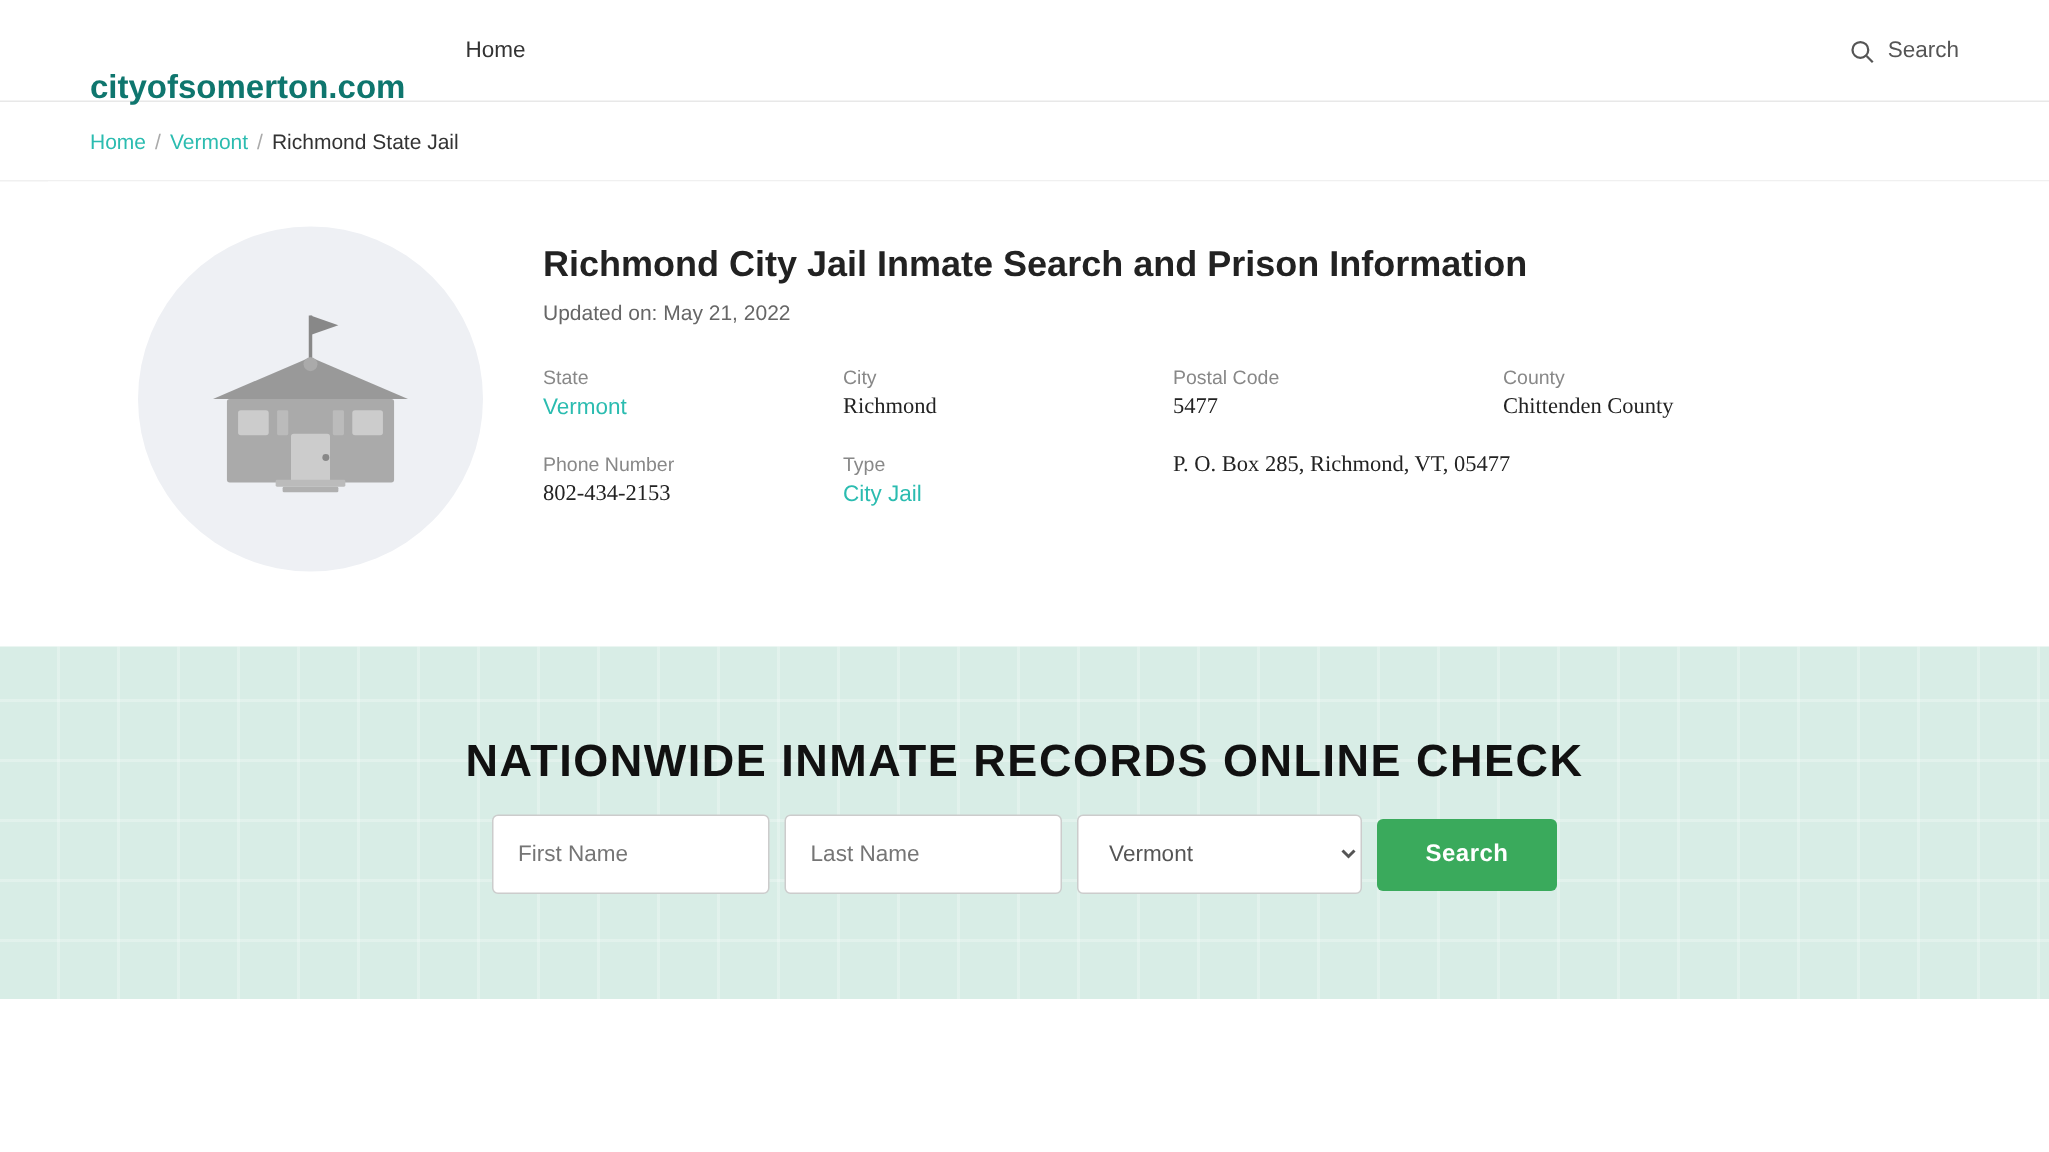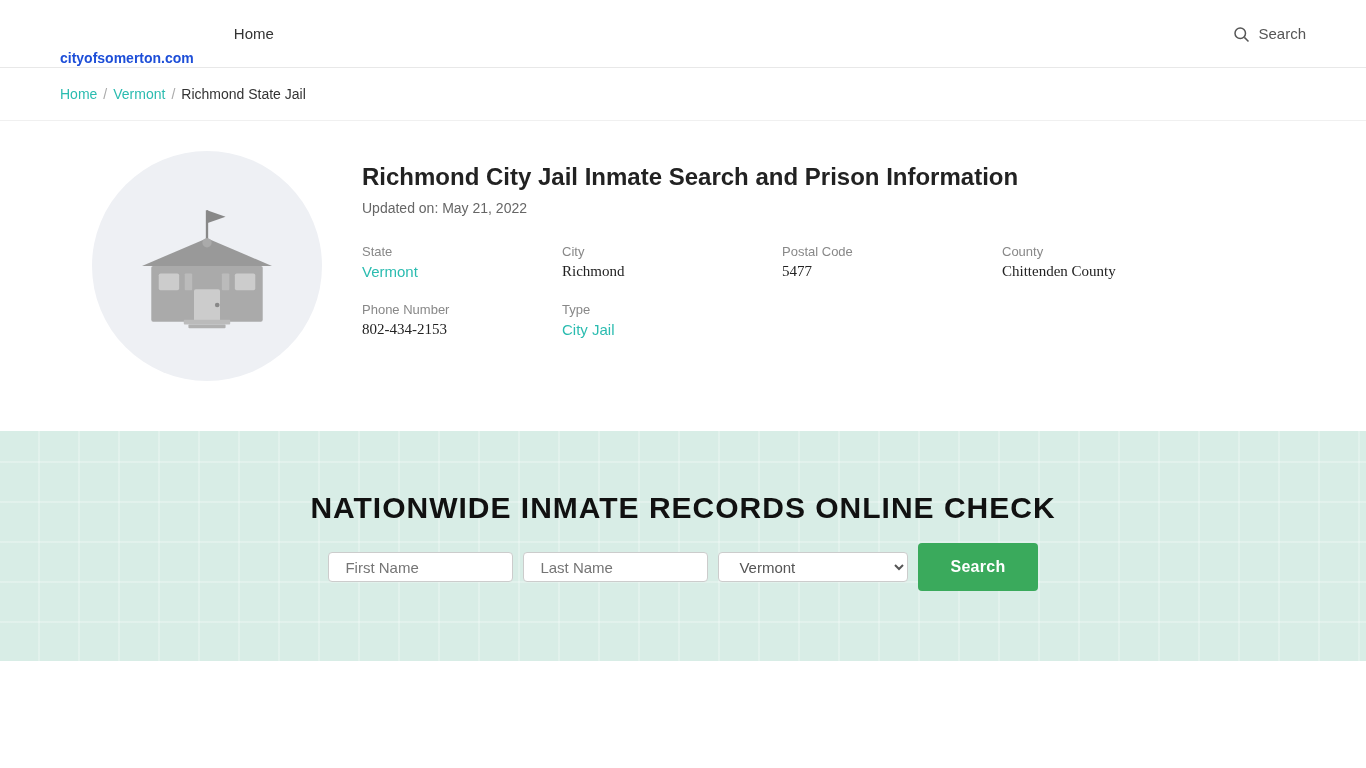--- a/index.html
+++ b/index.html
@@ -9,21 +9,21 @@
     .header {
       display: flex;
       align-items: center;
       justify-content: space-between;
       padding: 0 60px;
       height: 68px;
       border-bottom: 1px solid #e8e8e8;
       background: #fff;
     }
     .header-left { display: flex; align-items: center; gap: 40px; }
-    .logo { color: #1d4ed8; font-size: 14px; font-weight: 600; text-decoration: none; cursor: pointer; margin-top: 48px; }
+    .logo { color: #0f766e; font-size: 22px; font-weight: 600; text-decoration: none; cursor: pointer; margin-top: 48px; }
     .nav-home { color: #333; font-size: 15px; cursor: pointer; }
     .header-search { display: flex; align-items: center; gap: 8px; cursor: pointer; color: #555; font-size: 15px; }
     .search-icon-svg { width: 18px; height: 18px; stroke: #555; fill: none; stroke-width: 2; }
 
     
     .breadcrumb {
       padding: 18px 60px;
       display: flex;
       align-items: center;
       gap: 6px;
@@ -110,21 +110,21 @@
       margin-bottom: 32px;
     }
     .search-form {
       display: flex;
       justify-content: center;
       align-items: center;
       gap: 10px;
       flex-wrap: wrap;
     }
     .search-form input, .search-form select {
-      height: 30px;
+      height: 53px;
       border: 1px solid #ccc;
       border-radius: 4px;
       padding: 0 16px;
       font-size: 15px;
       color: #555;
       background: #fff;
       outline: none;
     }
     .search-form input { width: 185px; }
     .search-form select { width: 190px; }
@@ -227,20 +227,21 @@
           <div class="info-label">Phone Number</div>
           <div class="info-value">802-434-2153</div>
         </div>
 
         <div class="info-cell">
           <div class="info-label">Type</div>
           <a class="info-value-link">City Jail</a>
         </div>
 
         <div class="info-cell" style="grid-column: 3 / span 2;">
+          <div class="info-value">P. O. Box 285, Richmond, VT, 05477</div>
         </div>
       </div>
     </div>
   </div>
 </main>
 
 <section class="nationwide-section">
   <h2 class="nationwide-title">NATIONWIDE INMATE RECORDS ONLINE CHECK</h2>
   <div class="search-form">
     <input type="text" placeholder="First Name" style="">

